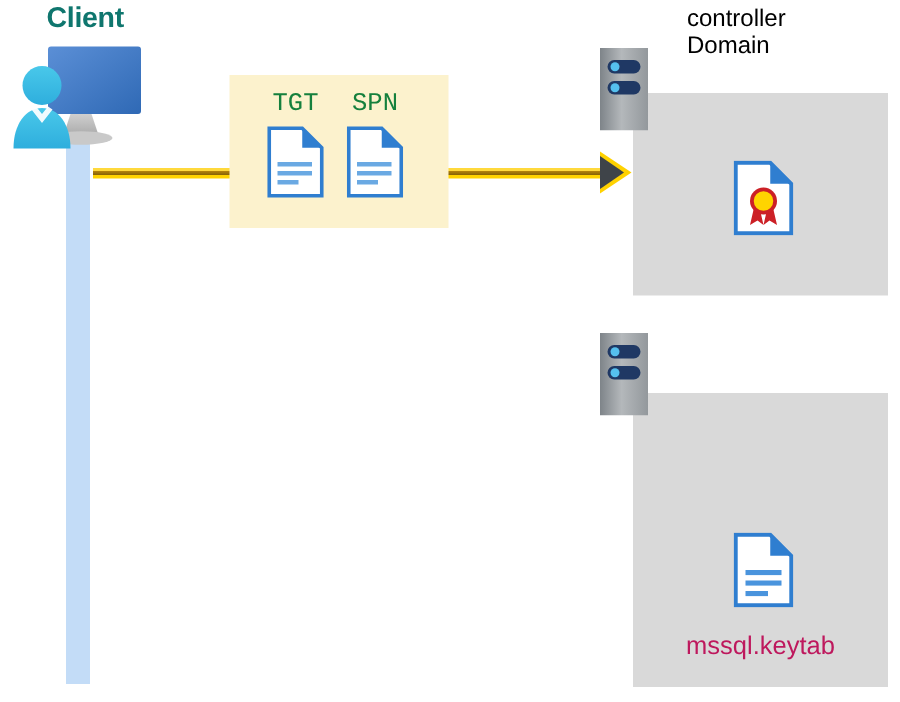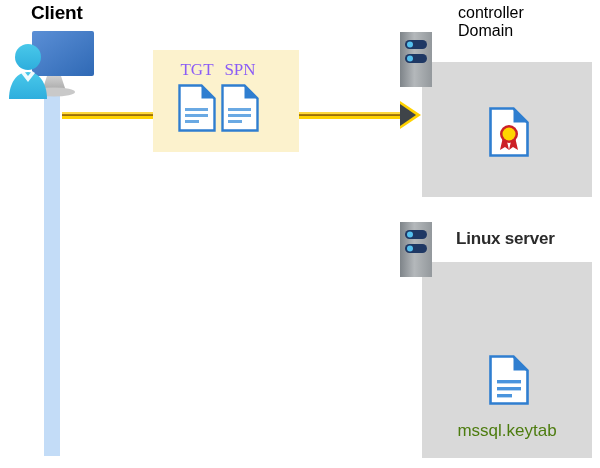--- a/index.html
+++ b/index.html
@@ -19,21 +19,21 @@
   }
 
   
   .abs { position: absolute; }
 
   
   #client-label {
     left: 31px; top: 2px;
     font-size: 19px;
     font-weight: bold;
-    color: #000000;
+    color: #0f766e;
     letter-spacing: -0.2px;
     white-space: nowrap;
   }
   #client-lifeline {
     left: 44px; top: 95px;
     width: 16px; height: 361px;
     background: #c3dcf7;
   }
   #client-icon {
     left: 6px; top: 29px;
@@ -47,30 +47,30 @@
     background: #fcf2cd;
   }
   .token-col {
     position: absolute;
     top: 10px;
     width: 58px;
     text-align: center;
   }
   .token-col .token-label {
     font-size: 17px;
-    color: #8b5cf6;
+    color: #15803d;
     line-height: 20px;
-    font-family: Liberation Serif, serif;
+    font-family: Liberation Mono, monospace;
   }
   .token-col .token-doc {
     margin: 4px auto 0 auto;
     width: 38px; height: 48px;
   }
   #token-col-tgt { left: 15px; }
-  #token-col-spn { left: 58px; }
+  #token-col-spn { left: 68px; }
 
   
   .arrow-line {
     height: 7px;
     background: linear-gradient(to bottom,
         #ffd93c 0%, #ffd93c 26%,
         #b8860b 26%, #8a6508 62%,
         #ffd200 62%, #ffd200 100%);
   }
   #arrow-seg-1 { left: 62px; top: 112px; width: 93px; }
@@ -117,21 +117,21 @@
 
   
   #cert-icon { left: 489px; top: 107px; width: 40px; height: 50px; }
   #sql-icon  { left: 487px; top: 280px; width: 44px; height: 52px; }
   #keytab-icon { left: 489px; top: 355px; width: 40px; height: 50px; }
   #keytab-label {
     left: 422px; top: 421px;
     width: 170px;
     text-align: center;
     font-size: 17px;
-    color: #4d7c0f;
+    color: #be185d;
     white-space: nowrap;
   }
 </style>
 </head>
 <body>
 
 <div id="canvas">
 
   <div class="abs" id="client-label">Client</div>
 
@@ -231,21 +231,20 @@
       <path d="M24.5 1.5 v14 h14 z" fill="#2f7ed0"></path>
       <path d="M14 30 l-3 13 l5 -3 l4 3 l-3 -13 z" fill="#cc2026"></path>
       <path d="M26 30 l3 13 l-5 -3 l-4 3 l3 -13 z" fill="#cc2026"></path>
       <circle cx="20" cy="27" r="9" fill="#cc2026"></circle>
       <circle cx="20" cy="27" r="6.5" fill="#ffd400"></circle>
     </svg>
   </div>
 
   <div class="abs host-panel" id="lnx-panel"></div>
 
-  <div class="abs host-title" id="lnx-title">Linux server</div>
 
   <div class="abs rack" id="lnx-rack">
     <svg width="32" height="55" viewBox="0 0 32 55" xmlns="http://www.w3.org/2000/svg">
       <defs>
         <linearGradient id="rackG2" x1="0" y1="0" x2="1" y2="0">
           <stop offset="0%" stop-color="#7e8489"></stop>
           <stop offset="45%" stop-color="#b4b8bb"></stop>
           <stop offset="100%" stop-color="#93989c"></stop>
         </linearGradient>
       </defs>

